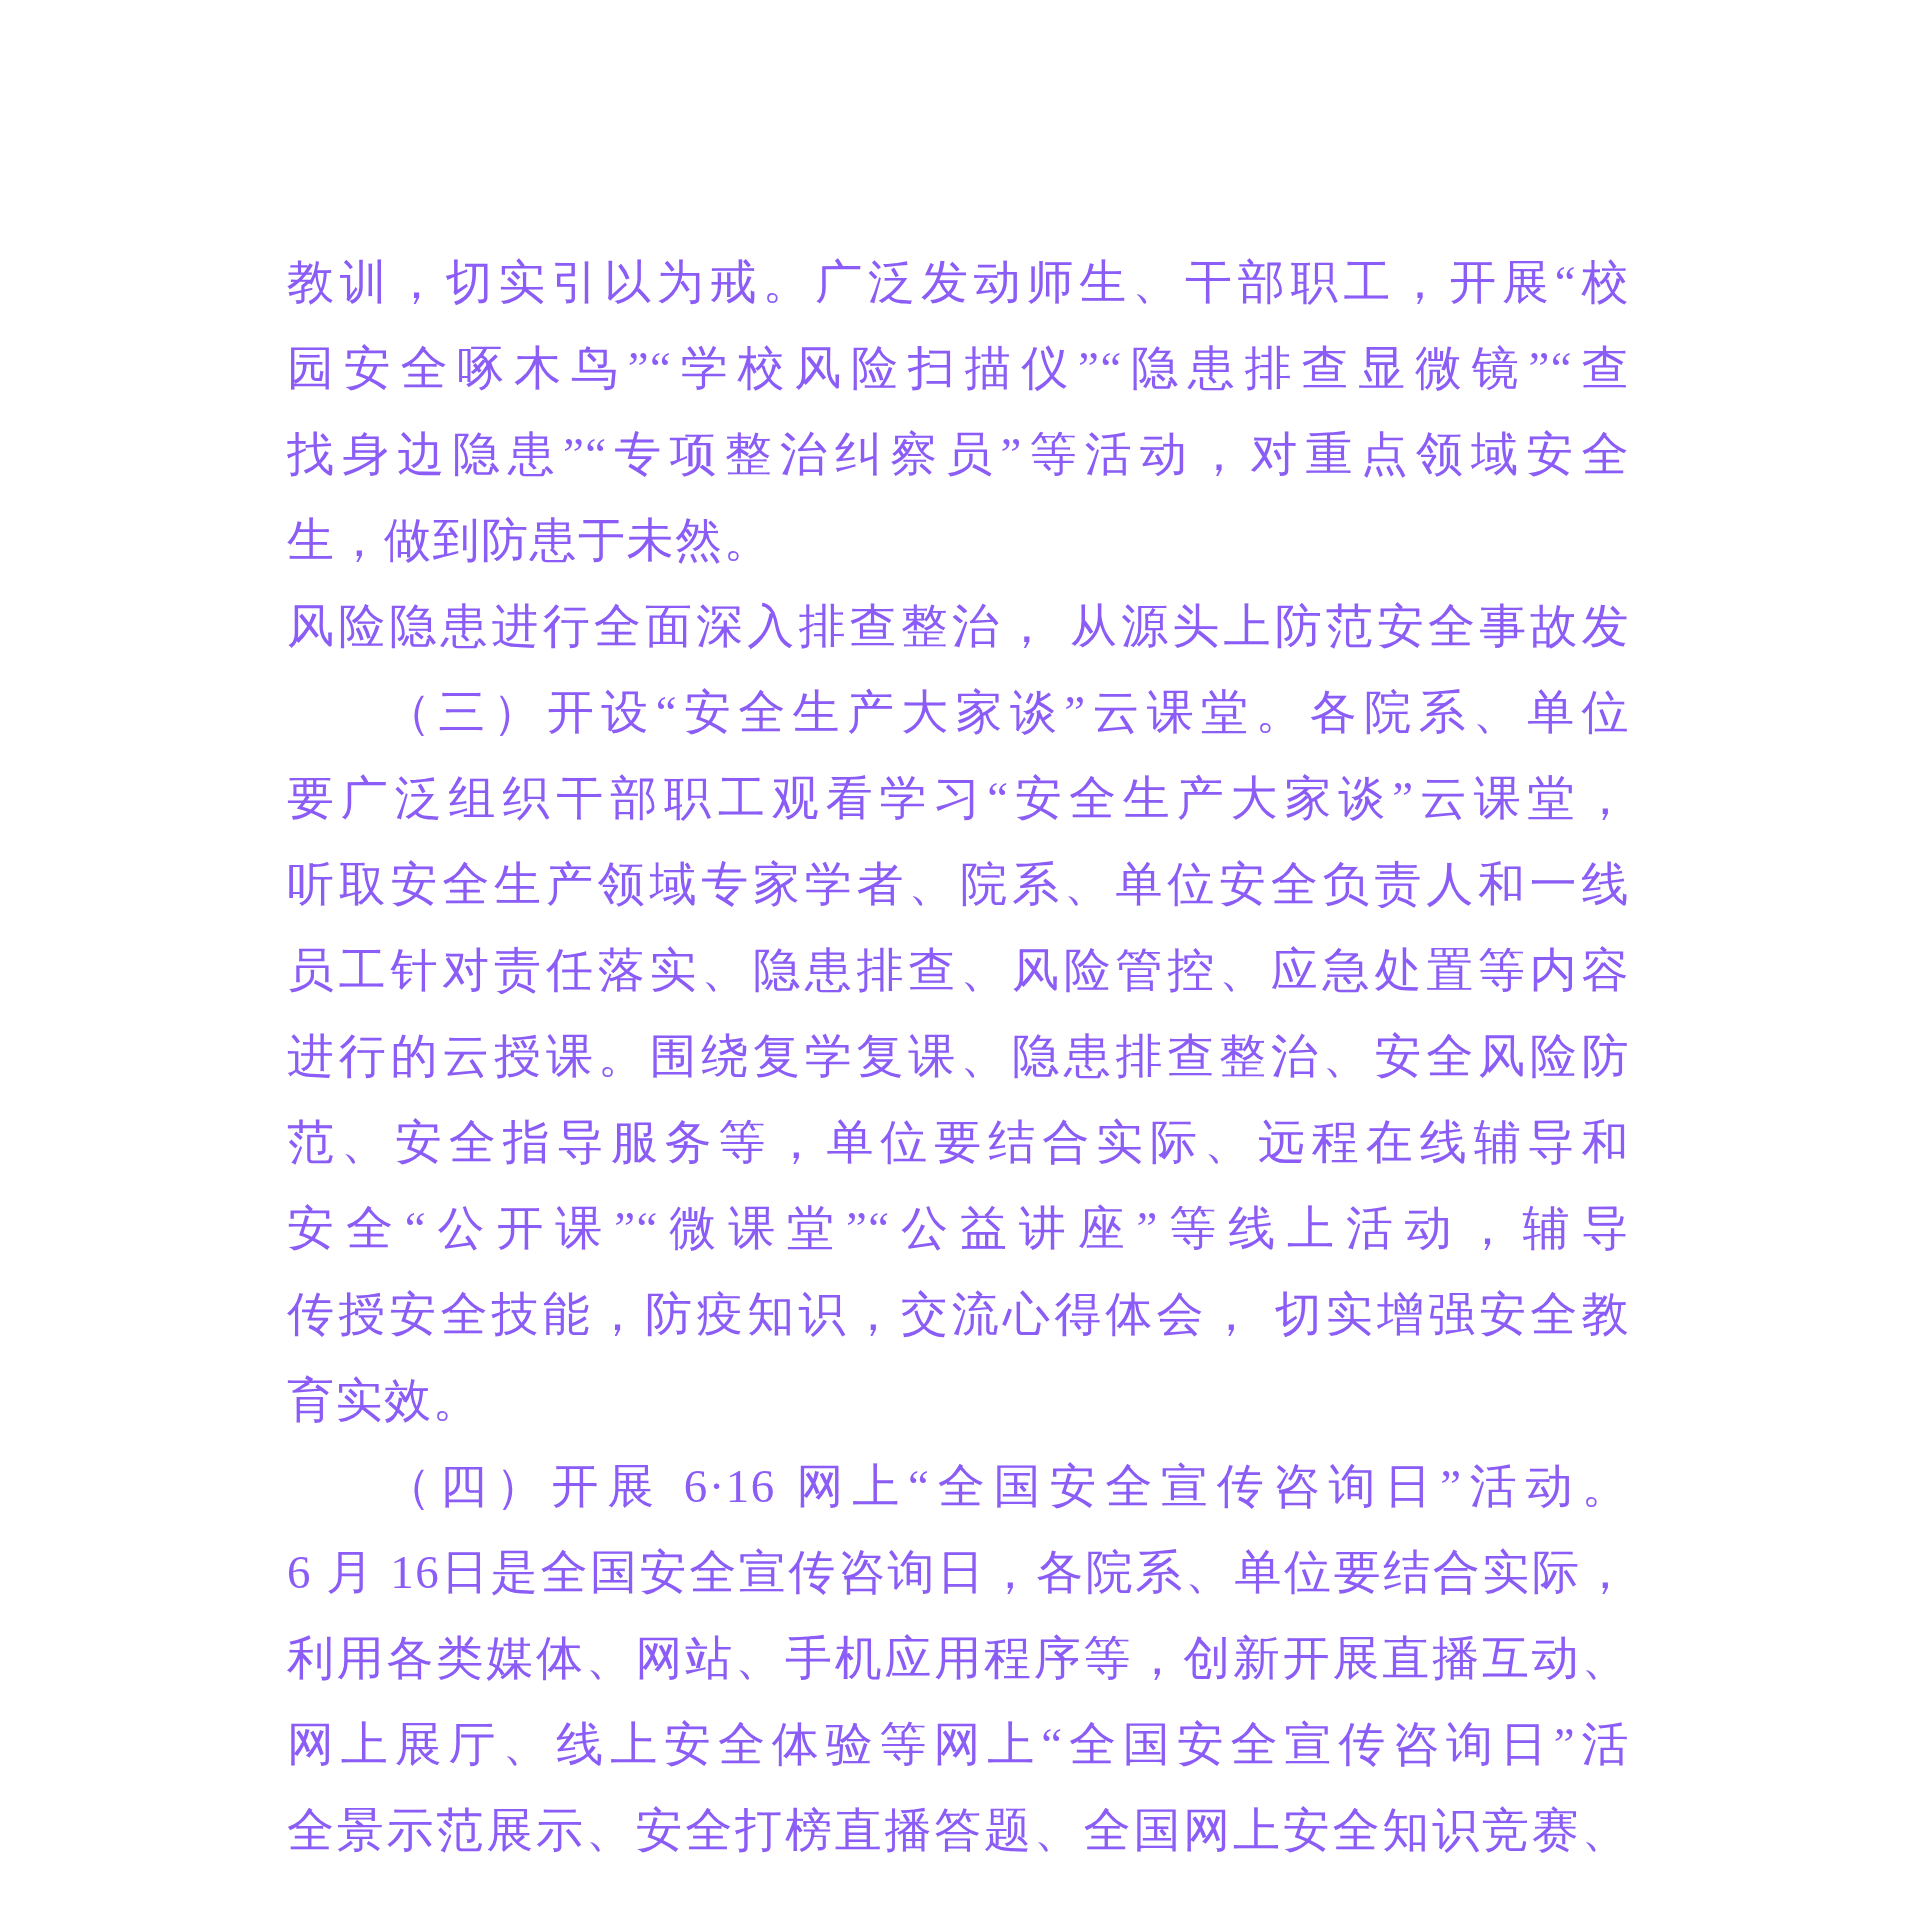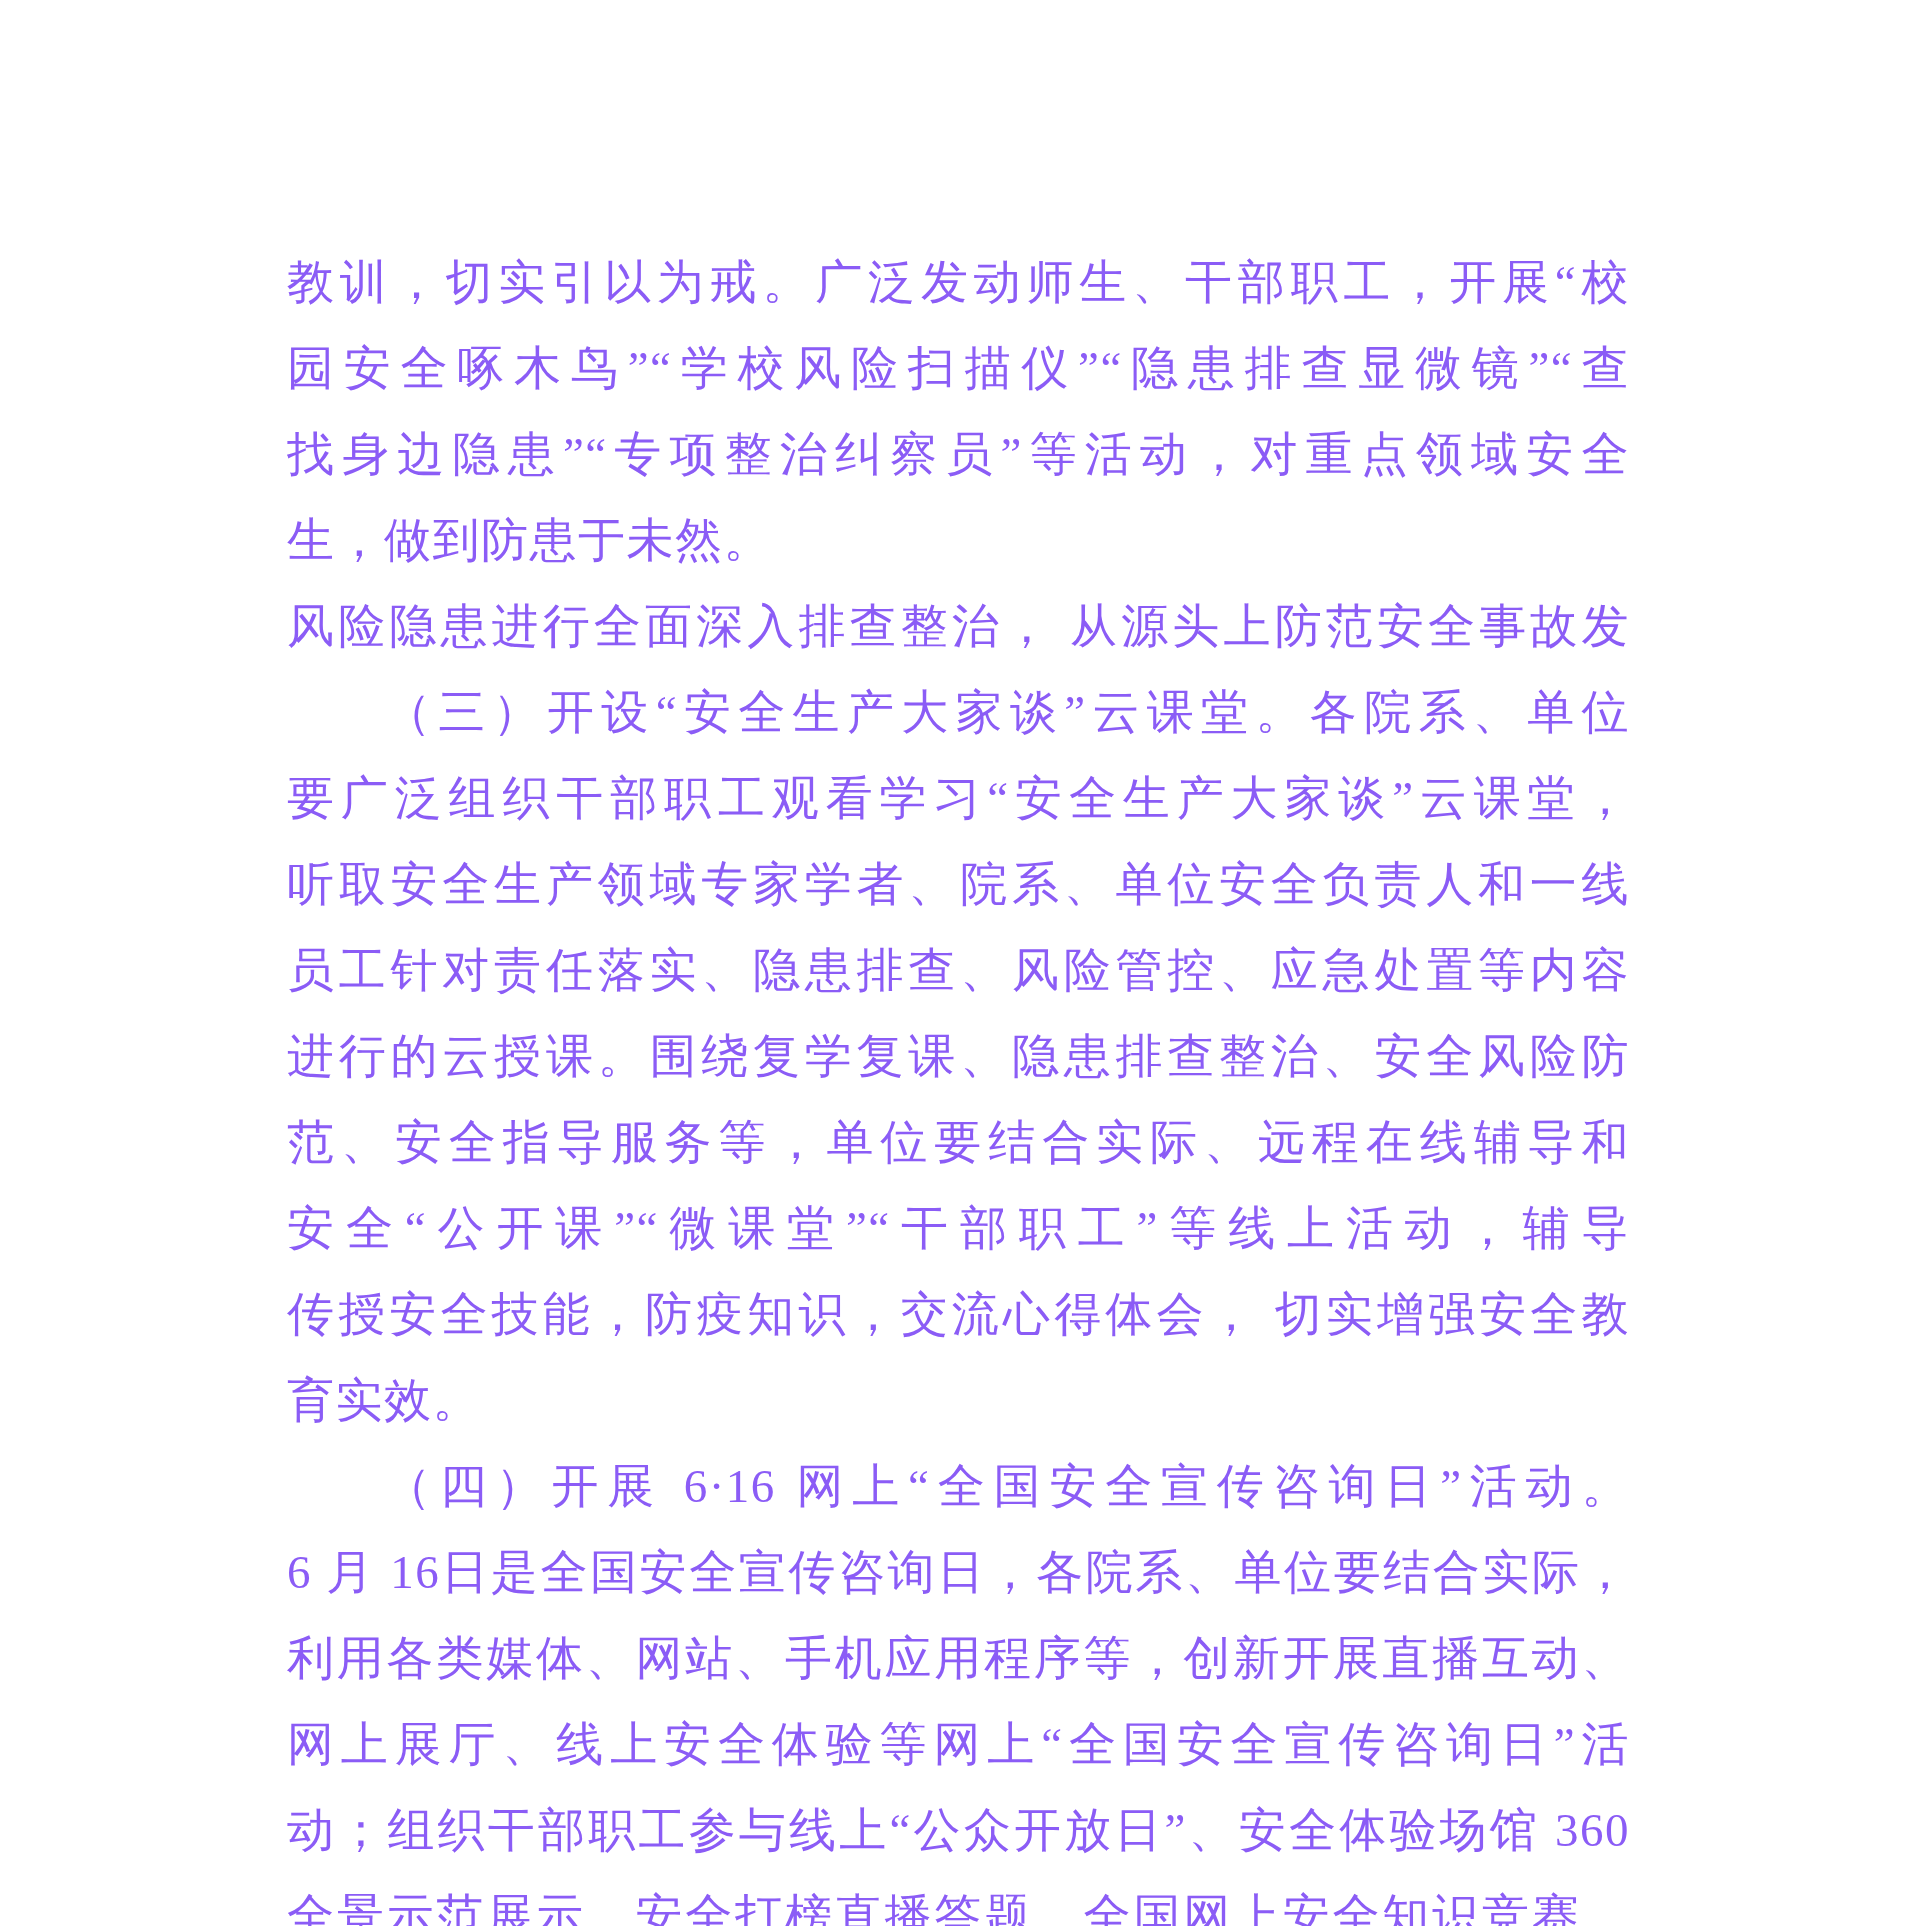--- a/index.html
+++ b/index.html
@@ -52,28 +52,27 @@
         <div class="line short">生，做到防患于未然。</div>
         <div class="line">风险隐患进行全面深入排查整治， 从源头上防范安全事故发</div>
       </div>
       <div>
         <div class="line indent">（三）开设“安全生产大家谈”云课堂。各院系、单位</div>
         <div class="line">要广泛组织干部职工观看学习“安全生产大家谈”云课堂，</div>
         <div class="line">听取安全生产领域专家学者、院系、单位安全负责人和一线</div>
         <div class="line">员工针对责任落实、隐患排查、风险管控、应急处置等内容</div>
         <div class="line">进行的云授课。围绕复学复课、隐患排查整治、安全风险防</div>
         <div class="line">范、安全指导服务等，单位要结合实际、远程在线辅导和</div>
-        <div class="line">安全“公开课”“微课堂”“干部职工”等线上活动，辅导</div>
+        <div class="line">安全“公开课”“微课堂”“公益讲座”等线上活动，辅导</div>
         <div class="line">传授安全技能，防疫知识，交流心得体会， 切实增强安全教</div>
         <div class="line short">育实效。</div>
       </div>
       <div>
         <div class="line indent">（四）开展 6·16 网上“全国安全宣传咨询日”活动。</div>
         <div class="line">6 月 16日是全国安全宣传咨询日，各院系、单位要结合实际，</div>
         <div class="line">利用各类媒体、网站、手机应用程序等，创新开展直播互动、</div>
         <div class="line">网上展厅、线上安全体验等网上“全国安全宣传咨询日”活</div>
-        <div class="line">动；组织干部职工参与线上“公众开放日”、安全体验场馆 360</div>
         <div class="line">全景示范展示、安全打榜直播答题、全国网上安全知识竞赛、</div>
       </div>
     </main>
 
 </div>
 
 
 </body></html>

